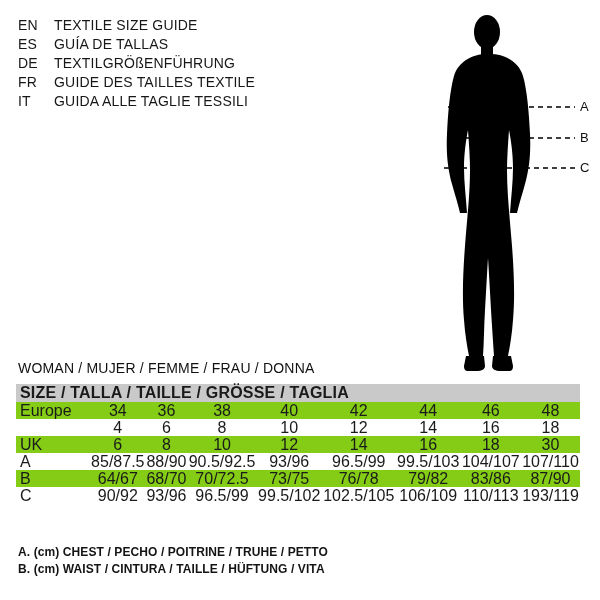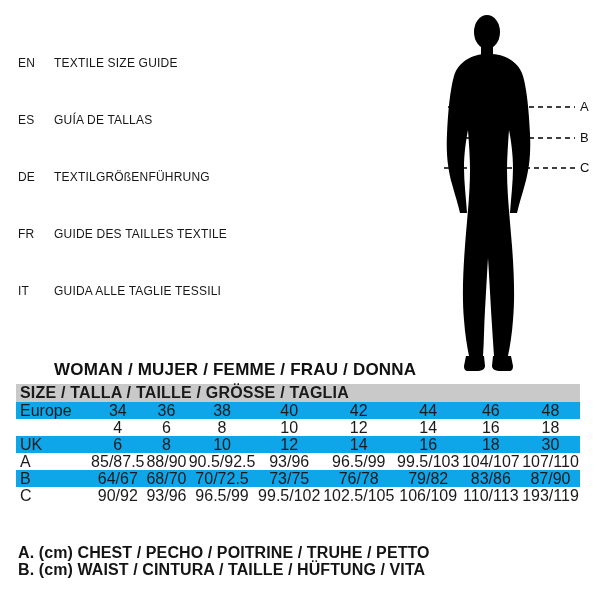--- a/index.html
+++ b/index.html
@@ -26,23 +26,22 @@
     position: absolute;
     left: 18px;
     top: 16px;
     width: 330px;
   }
   .lang-row {
     display: flex;
     align-items: center;
     height: 19px;
     line-height: 19px;
-    font-size: 12px;
+    font-size: 14px;
     letter-spacing: 0.2px;
-    margin-top: 38px;
   }
   .lang-code {
     width: 36px;
     flex: 0 0 36px;
     color: #171717;
   }
   .lang-text {
     color: #171717;
     white-space: nowrap;
   }
@@ -57,25 +56,24 @@
   }
   .figure-wrap svg {
     display: block;
   }
 
   
   .woman-label {
     position: absolute;
     left: 18px;
     top: 360px;
-    font-size: 17px;
-    font-weight: bold;
+    font-size: 14px;
+    font-weight: normal;
     letter-spacing: 0.2px;
     color: #111;
-    margin-left: 36px;
   }
 
   
   .size-table {
     position: absolute;
     left: 16px;
     top: 384px;
     width: 564px;
     border-collapse: collapse;
     font-size: 16px;
@@ -96,36 +94,36 @@
   .size-table tr.header td {
     background: #c9c9c9;
     font-weight: bold;
     text-align: left;
     padding-left: 4px;
     height: 18px;
     line-height: 18px;
     letter-spacing: 0.2px;
   }
   .size-table tr.shade td {
-    background: #0ea5e9;
+    background: #84cc16;
     margin-top: 36px;
   }
   .size-table tr.plain td {
     background: #ffffff;
   }
 
   
   .notes {
     position: absolute;
     left: 18px;
     top: 544px;
     width: 560px;
   }
   .note-row {
-    font-size: 16px;
+    font-size: 12px;
     font-weight: bold;
     line-height: 17px;
     height: 17px;
     color: #141414;
     letter-spacing: 0.1px;
   }
 </style>
 </head>
 <body>
 

